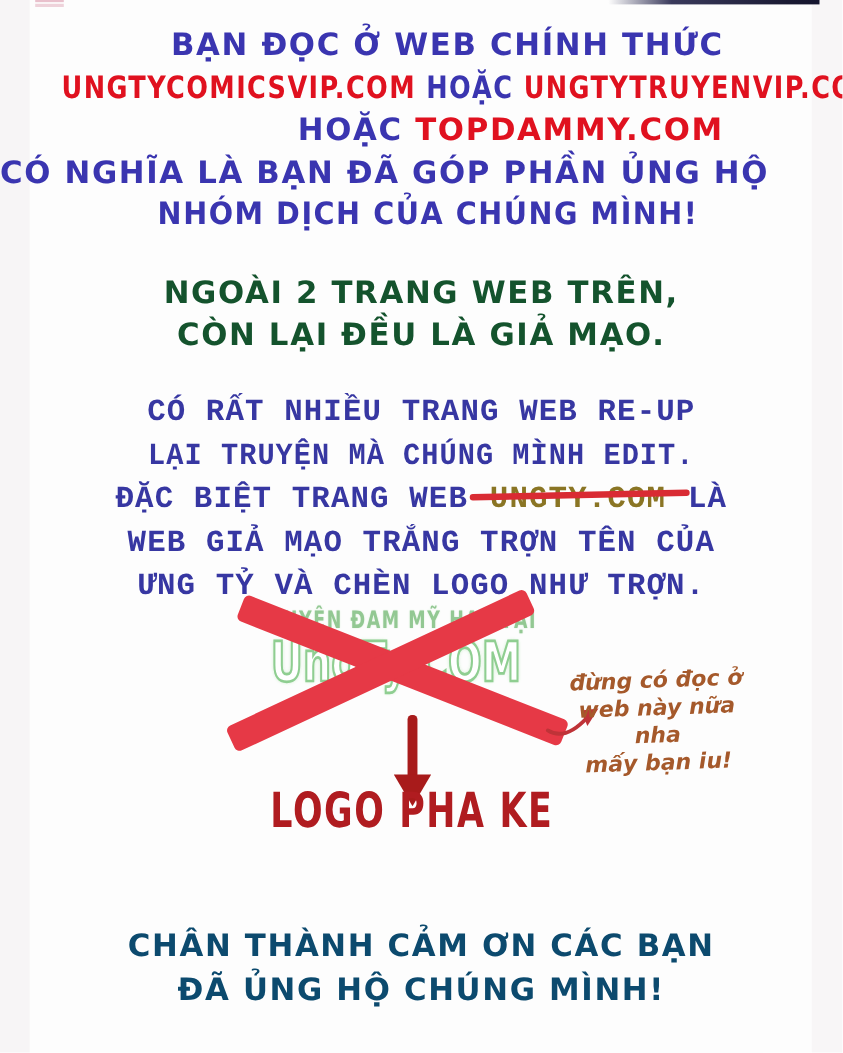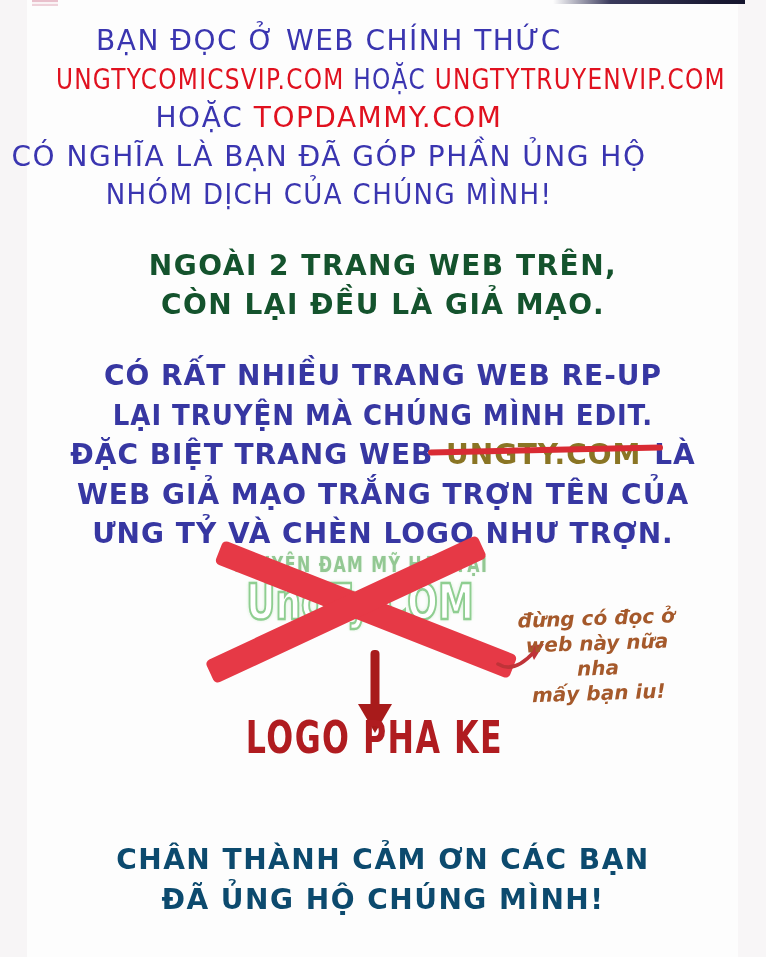--- a/index.html
+++ b/index.html
@@ -15,28 +15,28 @@
   .edge-strip-left{position:absolute;left:0;top:0;width:27px;height:957px;background:#f7f5f6;}
   .edge-strip-right{position:absolute;left:738px;top:0;width:28px;height:957px;background:#f8f6f7;}
   .panel-remnant-top-right{position:absolute;left:553px;top:0;width:192px;height:4px;
     background:linear-gradient(to right, rgba(60,60,100,0), #3a3a5c 30%, #1a1a33 85%, #15152e);}
   .panel-remnant-top-left{position:absolute;left:32px;top:0;width:26px;height:7px;
     background:linear-gradient(to bottom,#e9c0cc 0 2px,#faf3f5 2px 4px,#eed2da 4px 6px,rgba(255,255,255,0) 6px);}
 
   .line{white-space:nowrap;}
   .center{text-align:center;}
 
-  .header-block{position:absolute;top:22px;left:0;width:658px;line-height:38.5px;font-size:28px;font-weight:normal;letter-spacing:1.5px;}
+  .header-block{position:absolute;top:22px;left:0;width:658px;line-height:38.5px;font-size:28px;font-weight:bold;letter-spacing:1.5px;text-align:right;}
   .blue{color:#3a35b0;}
   .red{color:#e0111f;}
   .cond83{transform:scaleX(0.83);transform-origin:center;}
   .cond93{transform:scaleX(0.93);transform-origin:center;}
 
   .notice-block{position:absolute;top:246px;left:0;width:766px;line-height:39px;font-size:28px;font-weight:bold;color:#14532d;letter-spacing:1.5px;}
-  .warning-block{position:absolute;top:356px;left:0;width:766px;line-height:39.5px;font-size:28px;font-weight:bold;color:#3737a2;letter-spacing:1px;}
+  .warning-block{position:absolute;top:356px;left:0;width:766px;line-height:39.5px;font-size:28px;font-weight:bold;color:#3737a2;letter-spacing:1px;font-family:Liberation Mono, monospace;}
 
   .fake-site{position:relative;display:inline-block;color:#8a7524;padding:0 2px;}
   .strike-line{position:absolute;left:-16px;right:-20px;top:12px;height:6px;background:#d92b33;border-radius:3px;transform:rotate(-1.2deg);}
 
   
   .logo-block{position:absolute;top:552px;left:160px;width:400px;text-align:center;}
   .logo-tagline{font-size:22px;font-weight:bold;color:#93c893;letter-spacing:2px;transform:scaleX(0.72);transform-origin:center;
     text-shadow:0 0 2px #d8eed8;}
   .logo-site{margin-top:-4px;font-size:50px;font-weight:bold;color:#ffffff;letter-spacing:0px;
     -webkit-text-stroke:2.5px #8fce91;

